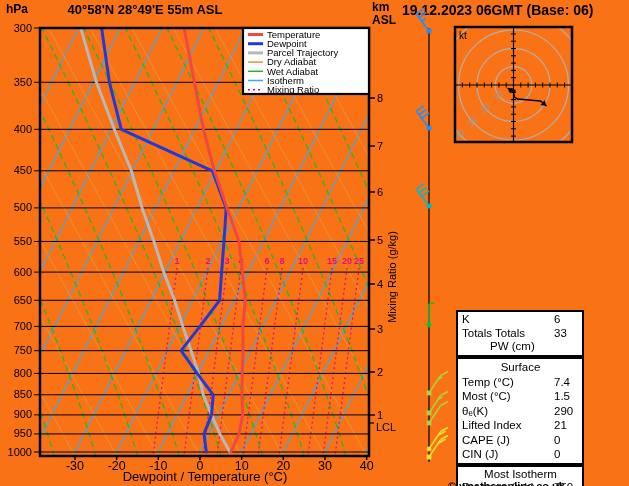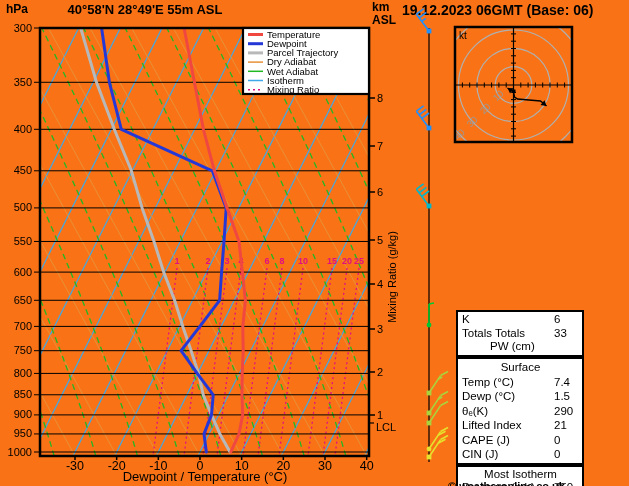--- a/index.html
+++ b/index.html
@@ -339,21 +339,21 @@
           <span class="tv">1.56</span>
         </div>
       </div>
       <div class="tbox" style="top: 202px; height: 108px;">
         <div class="ttitle" style="line-height: 14.57px;">Surface</div>
         <div class="trow" style="line-height: 14.57px;">
           <span class="tl">Temp (°C)</span>
           <span class="tv">7.4</span>
         </div>
         <div class="trow" style="line-height: 14.57px;">
-          <span class="tl">Dewp (°C)</span>
+          <span class="tl">Most (°C)</span>
           <span class="tv">1.5</span>
         </div>
         <div class="trow" style="line-height: 14.57px;">
           <span class="tl">θₑ(K)</span>
           <span class="tv">290</span>
         </div>
         <div class="trow" style="line-height: 14.57px;">
           <span class="tl">Lifted Index</span>
           <span class="tv">21</span>
         </div>

